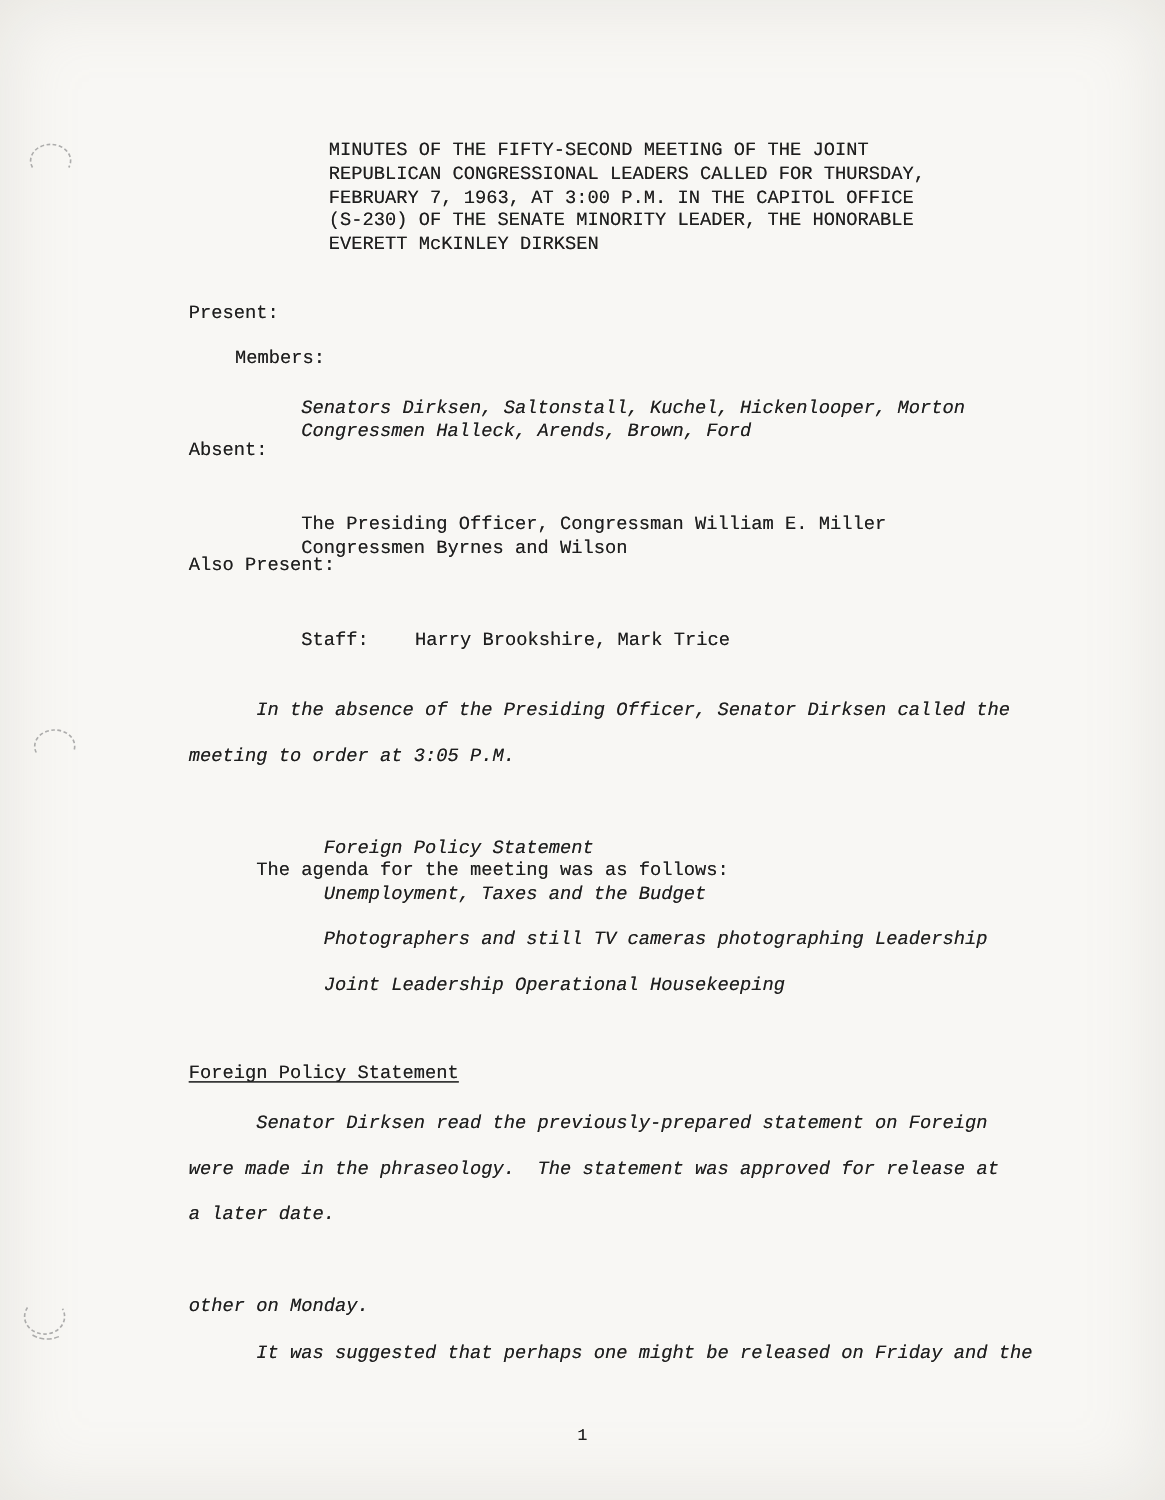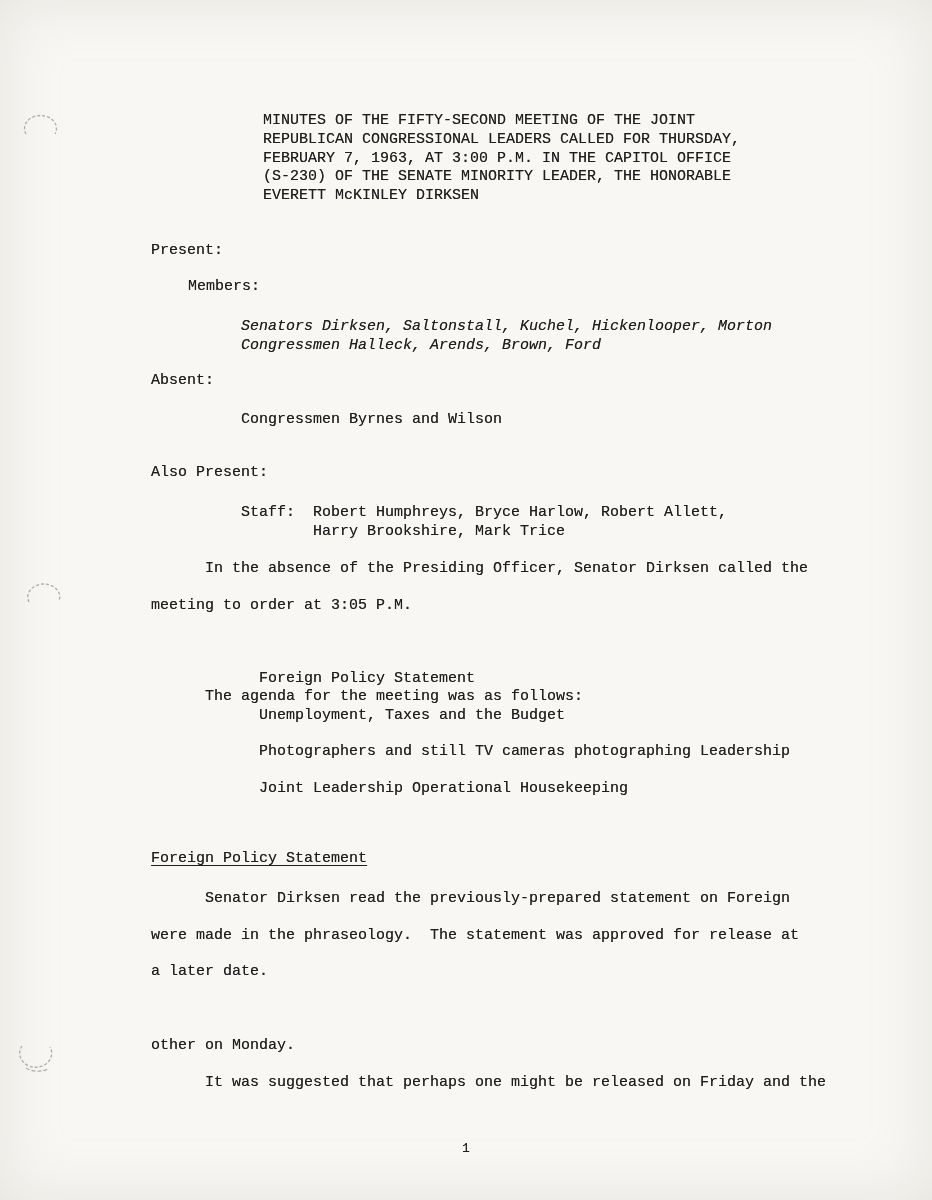--- a/index.html
+++ b/index.html
@@ -20,23 +20,23 @@
     overflow: hidden;
     box-shadow: inset 0 0 60px rgba(180,175,165,0.25);
   }
   .abs { position: absolute; }
   .line {
     white-space: pre;
     text-shadow: 0 0 0.5px rgba(20,20,20,0.65);
   }
   .title-block .line { line-height: 18.8px; }
   .single .line { line-height: 19px; }
-  .double .line { line-height: 36.6px; }
+  .double .line { line-height: 36.6px; font-style: italic; }
   .indent { padding-left: 54px; }
-  .staff-row { display: flex; }
+  .staff-row { display: flex; gap: 19px; }
   .staff-label {
     width: 72px;
     flex: 0 0 72px;
     white-space: pre;
     text-shadow: 0 0 0.5px rgba(20,20,20,0.65);
     line-height: 19px;
   }
   .section-heading {
     text-decoration: underline;
     text-underline-offset: 3px;
@@ -79,32 +79,32 @@
 
   <div class="abs line" style="left:151px; top:242px;">Present:</div>
 
   <div class="abs line" style="left:168px; top:278px;padding-left:20px;">Members:</div>
 
   <div class="abs single" style="left:241px; top:317px;font-style:italic;">
     <div class="line">Senators Dirksen, Saltonstall, Kuchel, Hickenlooper, Morton</div>
     <div class="line">Congressmen Halleck, Arends, Brown, Ford</div>
   </div>
 
-  <div class="abs line" style="left:151px; top:372px;">Absent:</div>
+  <div class="abs line" style="left:151px; top:352px;">Absent:</div>
 
   <div class="abs single" style="left:241px; top:410px;">
+    <div class="line">The Presiding Officer, Congressman William E. Miller</div>
     <div class="line">Congressmen Byrnes and Wilson</div>
   </div>
 
-  <div class="abs line" style="left:151px; top:464px;">Also Present:</div>
+  <div class="abs line" style="left:151px; top:444px;">Also Present:</div>
 
   <div class="abs staff-row" style="left:241px; top:503px;">
     <div class="staff-label">Staff:  </div>
     <div class="single">
-      <div class="line">Robert Humphreys, Bryce Harlow, Robert Allett,</div>
       <div class="line">Harry Brookshire, Mark Trice</div>
     </div>
   </div>
 
   <div class="abs double" style="left:151px; top:551px;">
     <div class="line indent">In the absence of the Presiding Officer, Senator Dirksen called the</div>
     <div class="line">meeting to order at 3:05 P.M.</div>
   </div>
 
   <div class="abs line" style="left:205px; top:655px;margin-top:33px;">The agenda for the meeting was as follows:</div>

